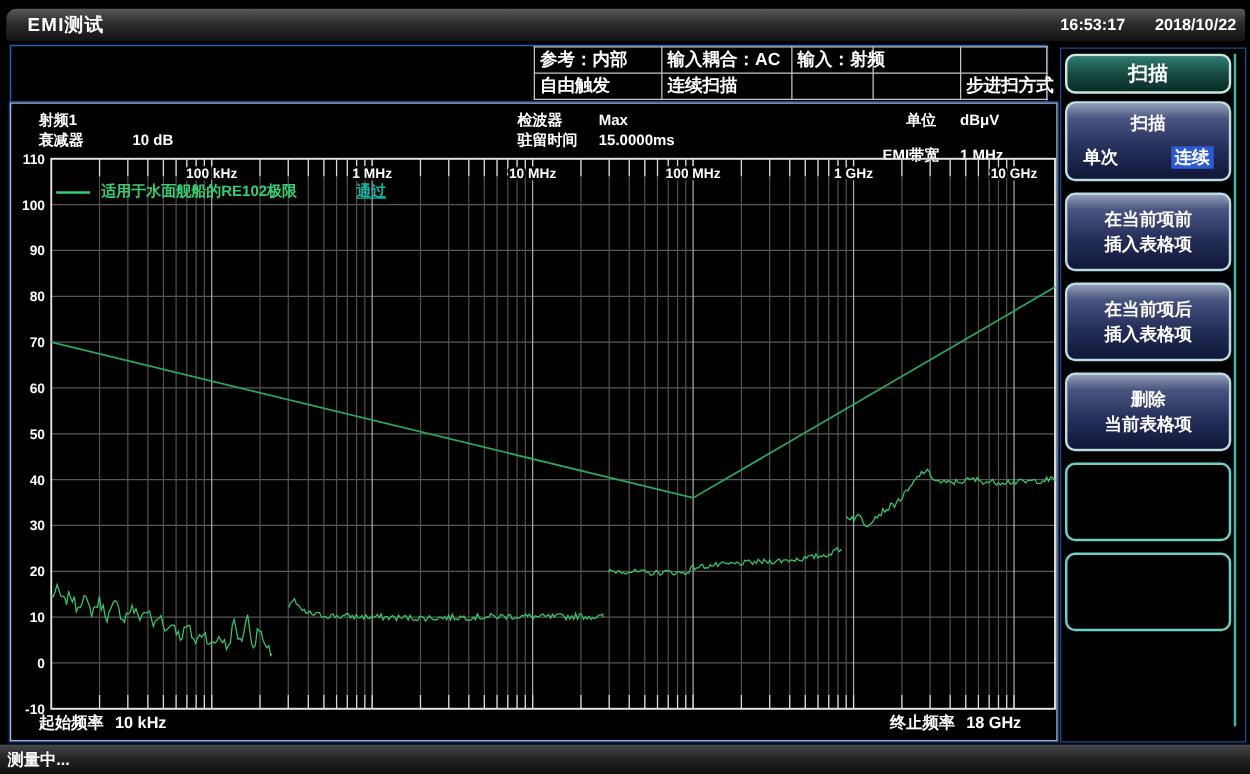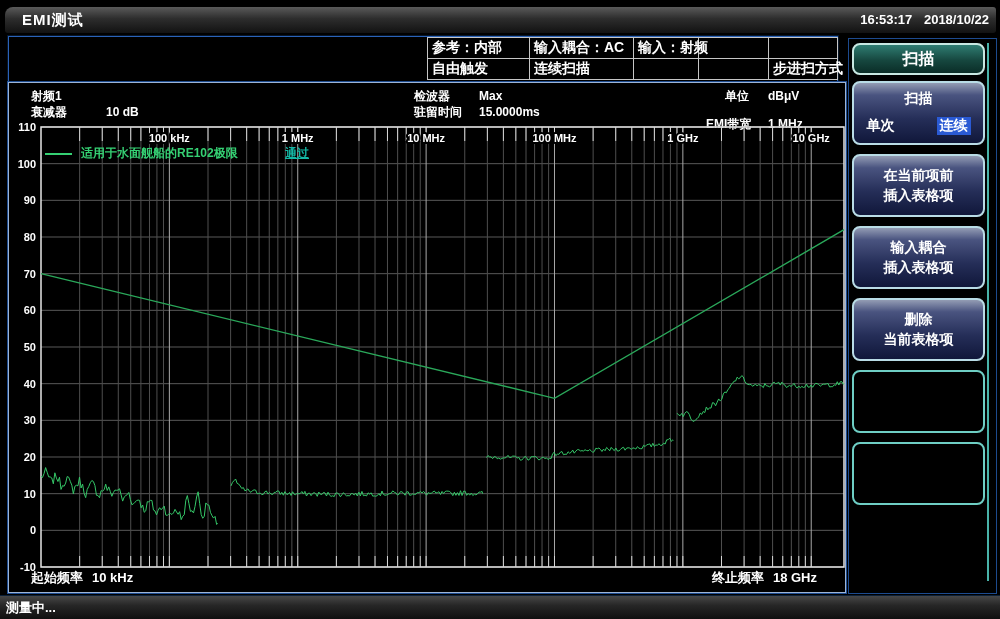--- a/index.html
+++ b/index.html
@@ -7,21 +7,21 @@
     width:1000px;height:619px;position:relative;overflow:hidden;
     background:#000;color:#fff;
     font-family:"Liberation Sans","DejaVu Sans",sans-serif;
   }
   
   .titlebar{position:absolute;left:5px;top:7px;width:991px;height:26px;
     background:linear-gradient(180deg,#5a5a5a 0%,#2d2d2d 45%,#121212 100%);
     border-radius:8px 3px 3px 3px;}
   .app-title{position:absolute;left:17px;top:4px;font-size:15px;font-weight:bold;letter-spacing:1px;}
   .clock{position:absolute;right:7px;top:5px;font-size:13px;font-weight:bold;white-space:nowrap;}
-  .clock .date{margin-left:8px;}
+  .clock .date{margin-left:20px;}
   
   .headerbox{position:absolute;left:8px;top:36px;width:828px;height:44px;
     background:#000;border:1px solid #2a62b8;box-shadow:0 0 0 1px #071527;}
   .hdr-table{position:absolute;left:418px;top:0;border-collapse:collapse;table-layout:fixed;width:410px;}
   .hdr-table td{border:1px solid #c6c6c6;height:20px;font-size:14px;font-weight:bold;
     padding:0 4px;white-space:nowrap;overflow:visible;}
   
   .chart-panel{position:absolute;left:8px;top:82px;width:838px;height:511px;
     background:#000;border:1px solid #9db4d6;box-shadow:0 0 0 1px #1d4b8f;box-sizing:border-box;}
   .ann{position:absolute;font-size:12px;font-weight:bold;white-space:nowrap;}
@@ -355,21 +355,21 @@
     </div>
   </div>
 
 
   <div class="sb-btn navy h63">
     <div class="sb-line">在当前项前</div>
     <div class="sb-line">插入表格项</div>
   </div>
 
   <div class="sb-btn navy h63">
-    <div class="sb-line">输入耦合</div>
+    <div class="sb-line">在当前项后</div>
     <div class="sb-line">插入表格项</div>
   </div>
 
   <div class="sb-btn navy h63">
     <div class="sb-line">删除</div>
     <div class="sb-line">当前表格项</div>
   </div>
 
   <div class="sb-btn empty h63"></div>
   <div class="sb-btn empty h63"></div>

